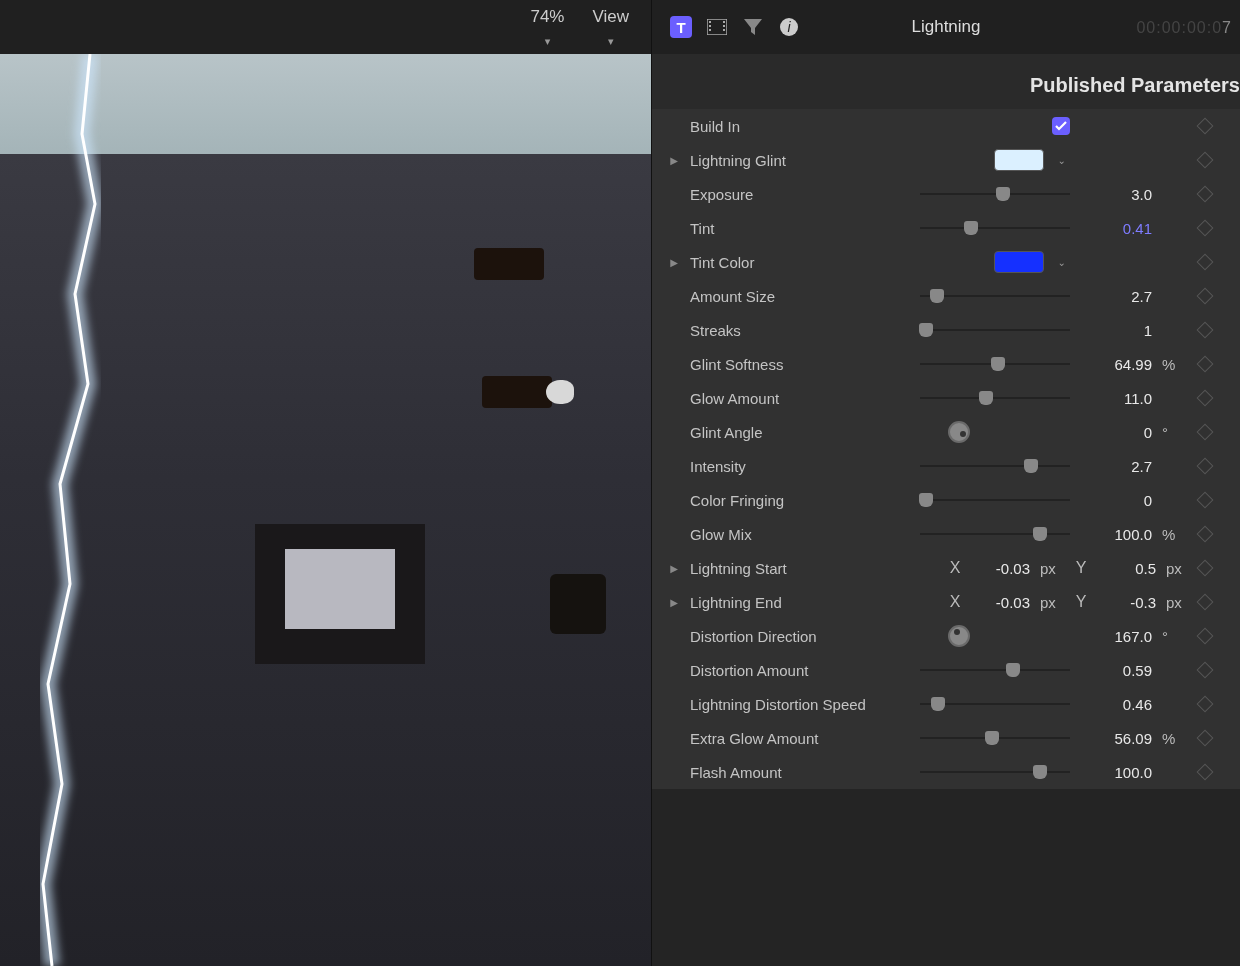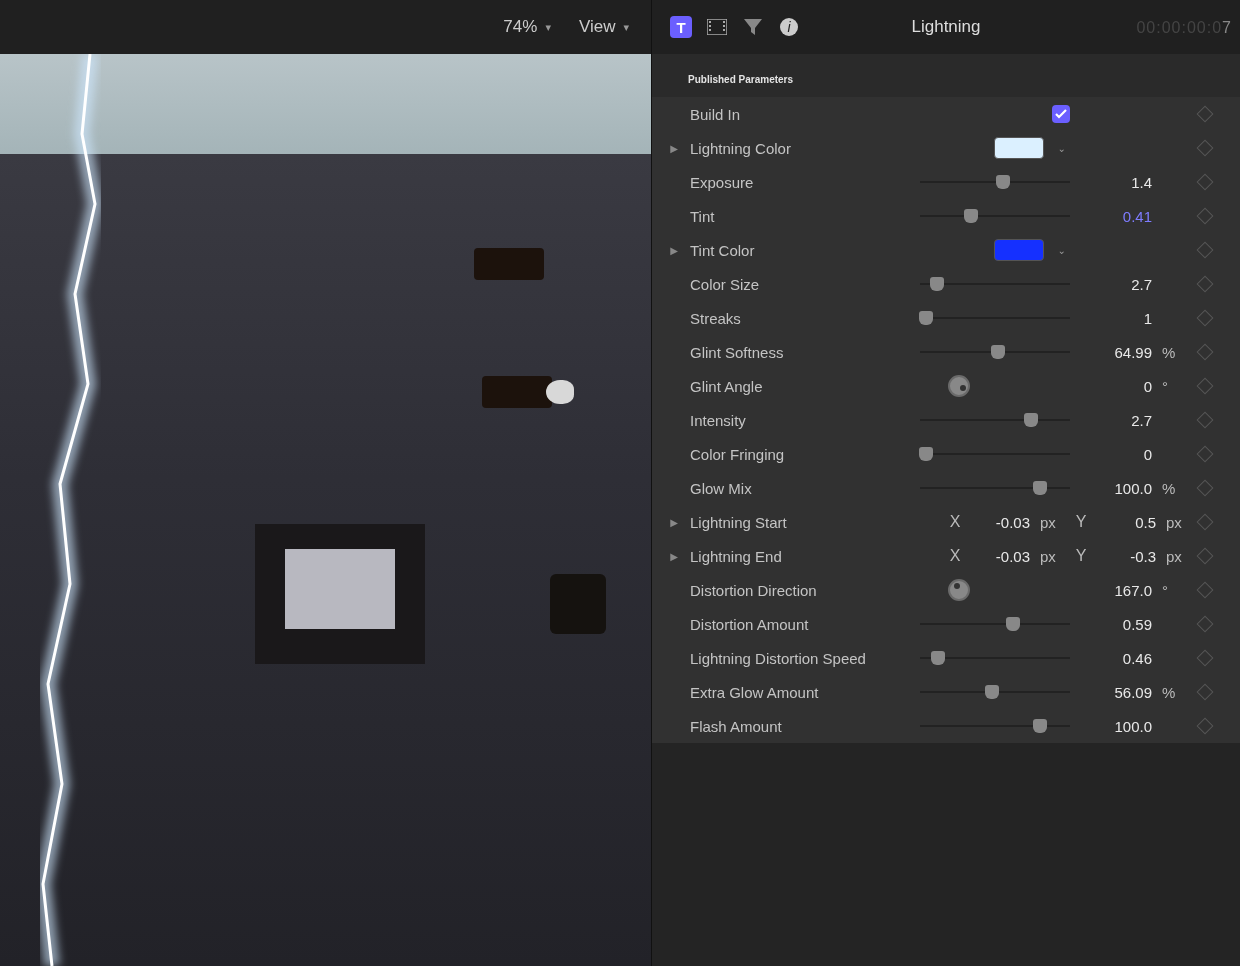--- a/index.html
+++ b/index.html
@@ -2,21 +2,21 @@
 <html><head>
 <meta charset="utf-8">
 <style>
 * { margin: 0; padding: 0; box-sizing: border-box; font-family: -apple-system, "Helvetica Neue", Arial, sans-serif; }
 body { background: #1a1a1a; width: 1240px; height: 966px; overflow: hidden; color: #bbb; font-size: 14px; }
 .app { display: flex; width: 100%; height: 100%; }
 
 
 .viewer-pane { width: 660px; height: 100%; display: flex; flex-direction: column; background: #1a1a1a; }
 .viewer-toolbar { height: 54px; background: #202020; display: flex; align-items: center; justify-content: flex-end; gap: 28px; padding: 0 22px; }
-.tb-group { display: flex; align-items: center; gap: 8px; cursor: pointer; }
+.tb-group { display: flex; align-items: center; gap: 8px; cursor: pointer; flex-direction: column; }
 .tb-label { color: #ccc; font-size: 17px; }
 .chev { font-size: 11px; color: #999; }
 .viewport { flex: 1; position: relative; background: #0f0f10; overflow: hidden; }
 .sky { position: absolute; left: 0; right: 0; top: 0; height: 100px; background: linear-gradient(#b8c4c8,#a4b4b8); }
 .wall { position: absolute; left: 0; right: 0; top: 100px; bottom: 0; background: linear-gradient(#3a3a42 0%, #2e2e36 40%, #222228 100%); }
 .win1 { position: absolute; left: 255px; top: 470px; width: 170px; height: 140px; background: #1a181a; }
 .win1::after { content:""; position:absolute; left: 30px; top: 25px; width: 110px; height: 80px; background: #b8b8c0; }
 .hole1 { position:absolute; left:474px; top:194px; width:70px; height:32px; background:#1c120c; border-radius: 4px; }
 .hole2 { position:absolute; left:482px; top:322px; width:70px; height:32px; background:#1c120c; border-radius: 4px; }
 .hole2::after { content:""; position:absolute; right:-22px; top:4px; width:28px; height:24px; background:#d8d8d8; border-radius:50% 40% 40% 50%; }
@@ -27,21 +27,21 @@
 
 .inspector { flex: 1; background: #242424; display: flex; flex-direction: column; border-left: 1px solid #111; }
 .insp-header { height: 54px; background: #202020; display: flex; align-items: center; padding: 0 18px; position: relative; }
 .icon-row { display: flex; align-items: center; gap: 14px; }
 .hdr-icon { width: 22px; height: 22px; display: flex; align-items: center; justify-content: center; cursor: pointer; }
 .hdr-icon.t-icon { background: #6b5fff; border-radius: 4px; color: #fff; font-weight: 600; font-size: 15px; }
 .hdr-title { position: absolute; left: 50%; transform: translateX(-50%); color: #ddd; font-size: 17px; }
 .hdr-tc { position:absolute; right: 8px; font-family: monospace; font-size: 16px; color: #444; letter-spacing: 1px; }
 .hdr-tc .last { color: #888; }
 
-.section-title { padding: 20px 0 12px 36px; color: #e4e4e4; font-size: 10px; font-weight: 600; background: #2a2a2a; }
+.section-title { padding: 20px 0 12px 36px; color: #e4e4e4; font-size: 20px; font-weight: 600; background: #2a2a2a; text-align: right; }
 .params { background: #313131; }
 .row { display: flex; align-items: center; height: 34px; padding: 0 18px 0 10px; justify-content: space-between; }
 .disc { width: 24px; display:flex; justify-content:center; color:#888; font-size:10px; }
 .label { width: 234px; color: #c4c4c4; font-size: 15px; padding-left: 4px; }
 .control { flex:1; display:flex; align-items:center; justify-content:flex-end; gap:10px; }
 .value { width: 72px; text-align: right; color: #e8e8e8; font-size: 15px; }
 .value.blue { color: #7e7cff; }
 .unit { width: 26px; text-align: left; color: #bbb; font-size: 15px; }
 .kf { width: 34px; display:flex; justify-content:center; }
 
@@ -148,42 +148,42 @@
           <span class="value"></span>
             <span class="unit"></span>
         </div>
         <div class="kf">
             <div class="kf-diamond"></div>
           </div>
       </div>
 
       <div class="row">
         <div class="disc">▶</div>
-        <div class="label">Lightning Color</div>
+        <div class="label">Lightning Glint</div>
         <div class="control">
           <div class="swatch" style="background:#dbf0ff"></div>
           <span class="swatch-chev">⌄</span>
           <span class="value"></span>
             <span class="unit"></span>
         </div>
         <div class="kf">
             <div class="kf-diamond"></div>
           </div>
       </div>
 
 
       <div class="row">
         <div class="disc"></div>
         <div class="label">Exposure</div>
         <div class="control">
           <div class="slider">
               <div class="track"></div>
               <div class="thumb" style="left: 55%;"></div>
             </div>
-          <span class="value">1.4</span>
+          <span class="value">3.0</span>
             <span class="unit"></span>
         </div>
         <div class="kf">
             <div class="kf-diamond"></div>
           </div>
       </div>
 
       <div class="row">
         <div class="disc"></div>
         <div class="label">Tint</div>
@@ -209,21 +209,21 @@
           <span class="value"></span>
             <span class="unit"></span>
         </div>
         <div class="kf">
             <div class="kf-diamond"></div>
           </div>
       </div>
 
       <div class="row">
         <div class="disc"></div>
-        <div class="label">Color Size</div>
+        <div class="label">Amount Size</div>
         <div class="control">
           <div class="slider">
               <div class="track"></div>
               <div class="thumb" style="left: 11%;"></div>
             </div>
           <span class="value">2.7</span>
             <span class="unit"></span>
         </div>
         <div class="kf">
             <div class="kf-diamond"></div>
@@ -255,20 +255,35 @@
               <div class="thumb" style="left: 52%;"></div>
             </div>
           <span class="value">64.99</span>
             <span class="unit">%</span>
         </div>
         <div class="kf">
             <div class="kf-diamond"></div>
           </div>
       </div>
 
+      <div class="row">
+        <div class="disc"></div>
+        <div class="label">Glow Amount</div>
+        <div class="control">
+          <div class="slider">
+              <div class="track"></div>
+              <div class="thumb" style="left: 44%;"></div>
+            </div>
+          <span class="value">11.0</span>
+            <span class="unit"></span>
+        </div>
+        <div class="kf">
+            <div class="kf-diamond"></div>
+          </div>
+      </div>
 
       <div class="row">
         <div class="disc"></div>
         <div class="label">Glint Angle</div>
         <div class="control">
           <div class="dial a0"></div>
           <span style="width:90px"></span>
           <span class="value">0</span>
             <span class="unit">°</span>
         </div>

